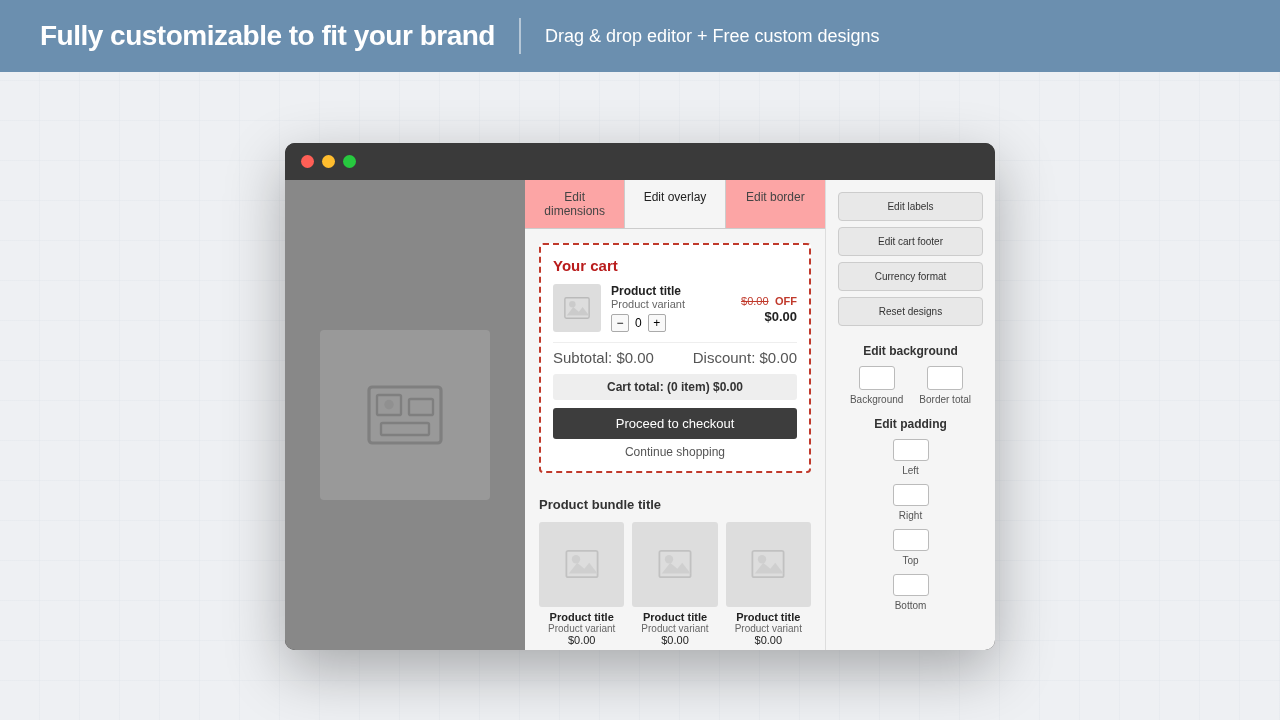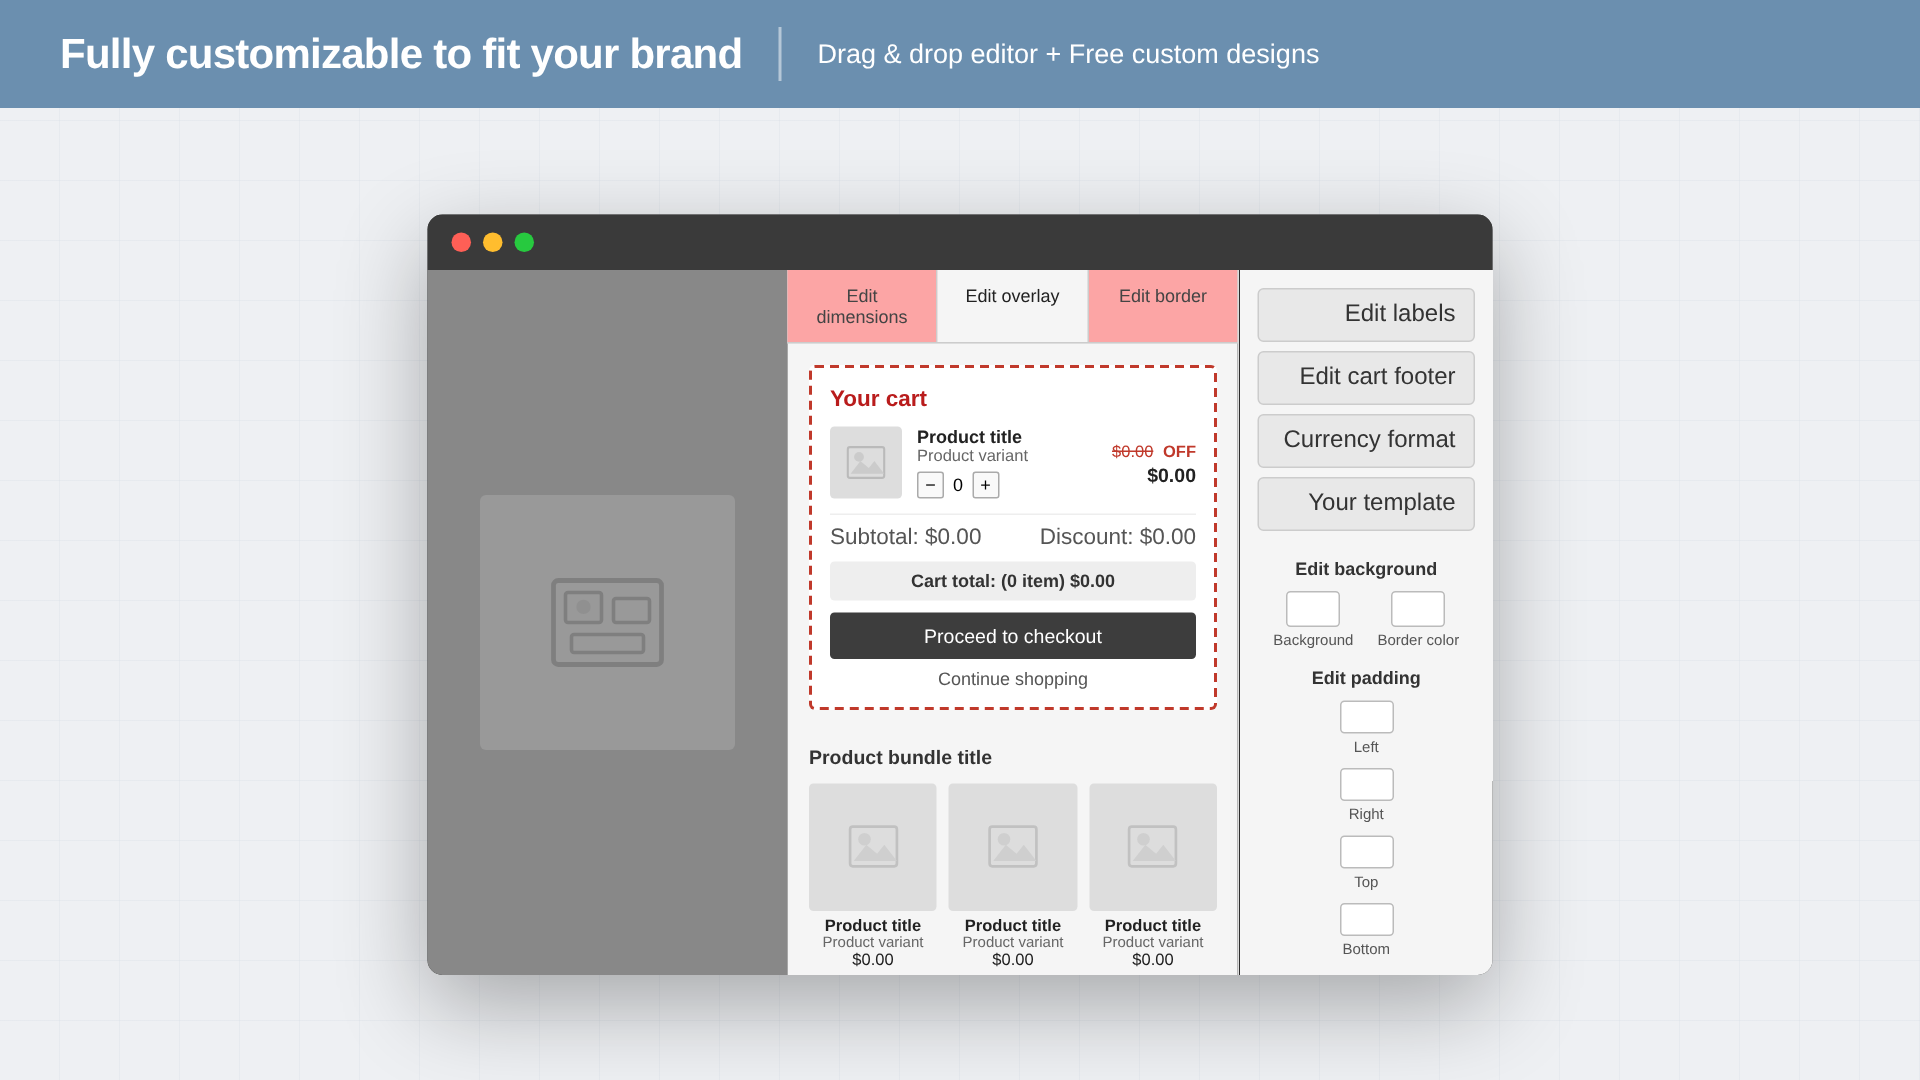--- a/index.html
+++ b/index.html
@@ -288,26 +288,26 @@
       border-left: 1px solid #ddd;
       overflow-y: auto;
       flex-shrink: 0;
     }
 
     .panel-btn {
       width: 100%;
       background: #e8e8e8;
       border: 1px solid #ccc;
       padding: 8px 12px;
-      font-size: 16px;
+      font-size: 10px;
       color: #333;
       border-radius: 4px;
       cursor: pointer;
       margin-bottom: 6px;
-      text-align: right;
+      text-align: center;
     }
 
     .panel-section-title {
       font-size: 12px;
       font-weight: 600;
       color: #333;
       margin: 12px 0 8px 0;
       text-align: center;
     }
 
@@ -497,32 +497,32 @@
             </div>
 
           </div>
         </div>
       </div>
 
       <div class="right-panel">
         <button class="panel-btn">Edit labels</button>
         <button class="panel-btn">Edit cart footer</button>
         <button class="panel-btn">Currency format</button>
-        <button class="panel-btn">Your template</button>
+        <button class="panel-btn">Reset designs</button>
 
         <div class="panel-section-title">Edit background</div>
 
         <div class="color-row">
           <div class="color-swatch-group">
             <div class="color-swatch"></div>
             <span class="color-label">Background</span>
           </div>
           <div class="color-swatch-group">
             <div class="color-swatch"></div>
-            <span class="color-label">Border color</span>
+            <span class="color-label">Border total</span>
           </div>
         </div>
 
         <div class="panel-section-title">Edit padding</div>
 
         <div class="padding-grid">
           <div class="padding-item">
             <div class="padding-input"></div>
             <span class="padding-label">Left</span>
           </div>

